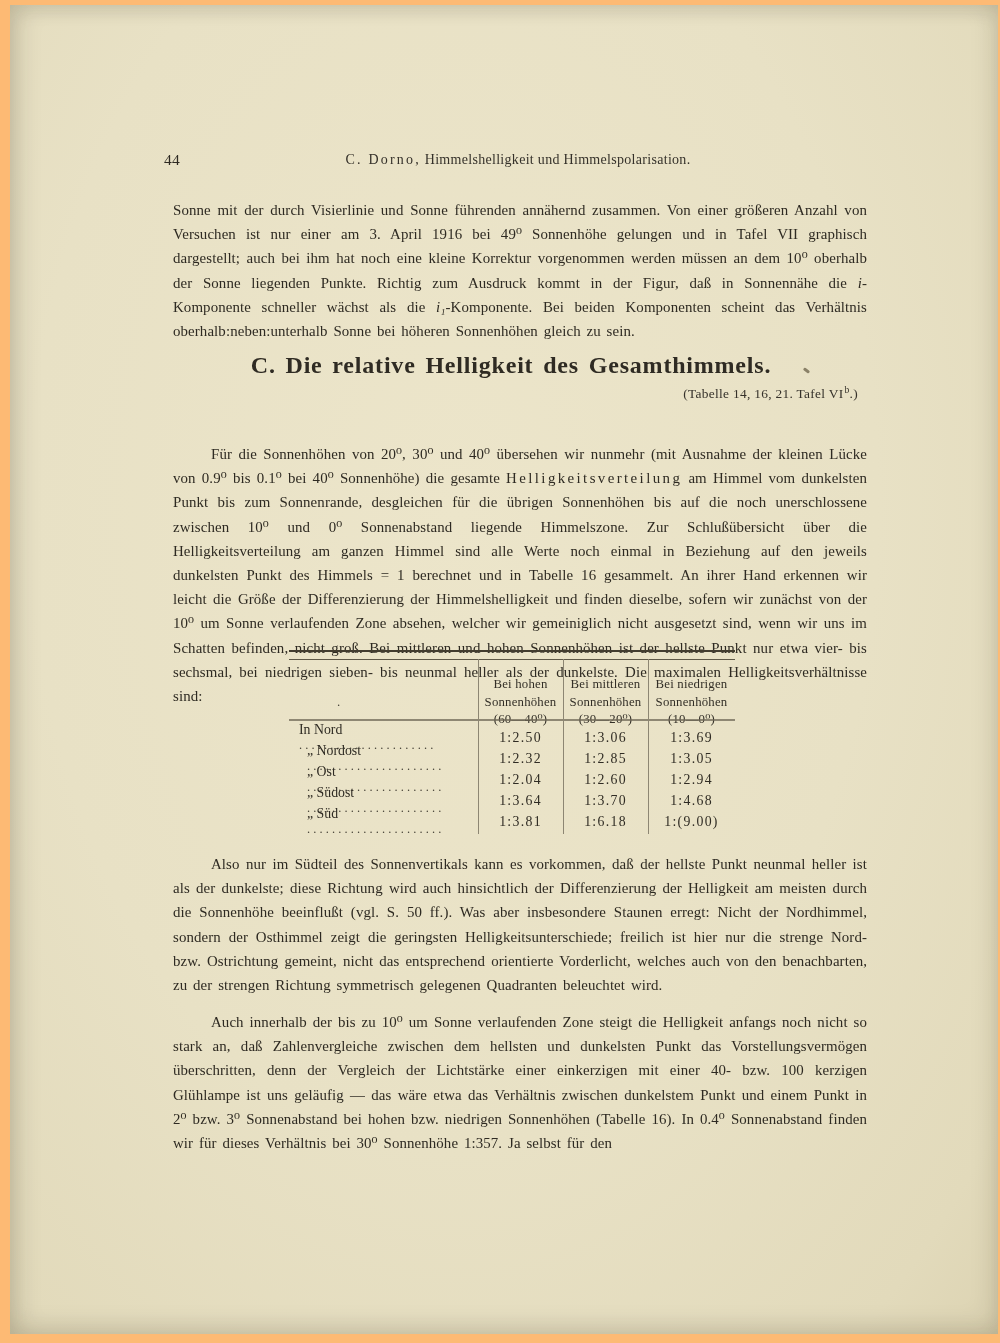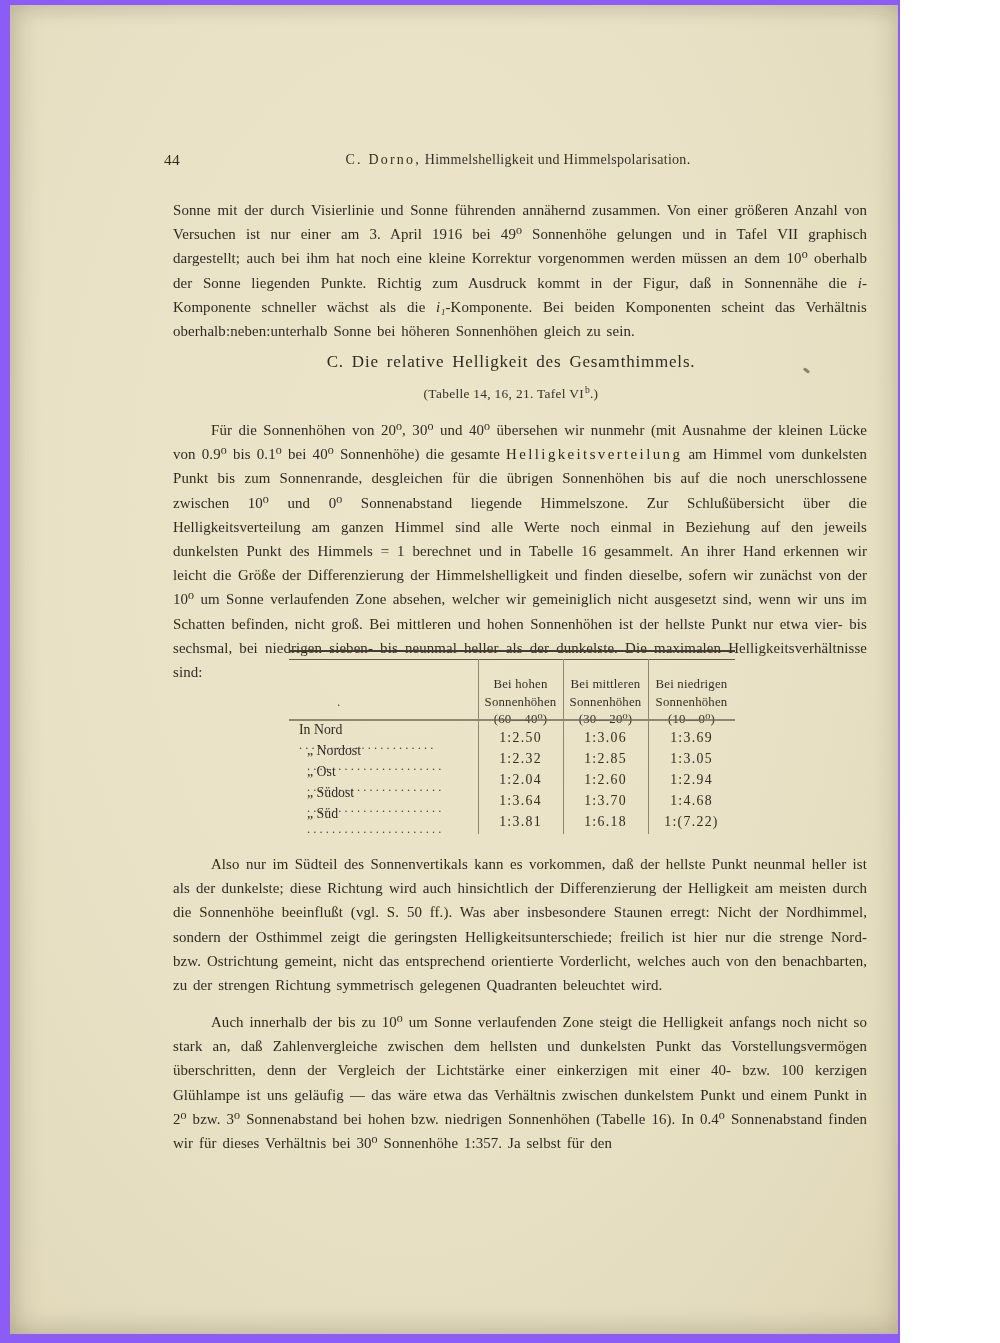--- a/index.html
+++ b/index.html
@@ -1,18 +1,18 @@
 <!DOCTYPE html>
 <html><head>
 <meta charset="utf-8">
 <style>
   html,body{margin:0;padding:0;}
   .screenshot{
-    position:relative;width:900px;height:1343px;overflow:hidden;
-    background:#8b5cf6;
+    position:relative;width:1000px;height:1343px;overflow:hidden;
+    background:#fdba74;
     font-family:"Liberation Serif","DejaVu Serif",serif;
   }
   .page{
     position:absolute;left:10px;top:5px;right:2px;bottom:9px;
     background:radial-gradient(ellipse at 45% 38%, #ece5ca 0%, #e8e1c5 55%, #e2dabb 88%, #dcd3b2 100%);
     box-shadow:inset 12px 0 22px rgba(40,28,12,0.10), inset -6px -8px 24px rgba(40,28,12,0.10), inset 0 8px 18px rgba(40,28,12,0.06);
     color:#2e2a22;
   }
   .running-head{
     position:absolute;left:154px;top:146px;width:692px;height:20px;
@@ -20,32 +20,32 @@
   }
   .pagenum{position:absolute;left:0;top:0;font-size:15.5px;}
   .running-title{position:absolute;left:0;right:0;top:1px;text-align:center;padding-left:16px;font-size:14px;color:#35312a;}
   .spaced-name{letter-spacing:2.2px;}
   .body{
     position:absolute;left:154px;width:694px;margin:9px;
     font-size:14.9px;line-height:24.2px;text-align:justify;
     letter-spacing:.1px;word-spacing:2px;color:#2e2a22;
   }
   .p1{top:184px;}
-  .p2{top:404px;text-indent:38px;}
+  .p2{top:428px;text-indent:38px;}
   .p3{top:838px;text-indent:38px;}
   .p4{top:996px;text-indent:38px;}
   .ital{font-style:italic;}
   .sperr{letter-spacing:2.4px;}
   .sect-heading{
     position:absolute;left:154px;top:347px;width:694px;margin:0;
-    font-size:17px;font-weight:normal;text-align:center;letter-spacing:.8px;word-spacing:3px;color:#2f2b23;
+    font-size:24px;font-weight:bold;text-align:center;letter-spacing:.8px;word-spacing:3px;color:#2f2b23;
   }
   .sect-sub{
     position:absolute;left:154px;top:380px;width:694px;
-    font-size:13.4px;text-align:center;letter-spacing:.3px;color:#35312a;
+    font-size:13.4px;text-align:right;letter-spacing:.3px;color:#35312a;
   }
   .sect-sub sup{font-size:9.5px;margin-left:1px;}
   
   .table-wrap{position:absolute;left:279px;top:645px;width:446px;height:184px;}
   .rule-top{position:absolute;left:0;right:0;top:0;height:7px;border-top:2.8px solid #433d2f;border-bottom:1.2px solid #5e5847;}
   .rule-mid{position:absolute;left:0;right:0;top:69px;height:2px;background:#6f6857;opacity:.75;}
   .vline{position:absolute;top:9px;bottom:0;width:1px;background:#8d8673;}
   .vl1{left:189px;} .vl2{left:274px;} .vl3{left:359px;}
   .header-row{position:absolute;left:0;right:0;top:13px;display:grid;grid-template-columns:189px 85px 85px 87px;}
   .th{font-size:12.8px;line-height:17.5px;text-align:center;white-space:pre-line;color:#332f27;letter-spacing:.2px;margin-top:13px;}
@@ -131,21 +131,21 @@
           <div class="td val">1:3.70</div>
           <div class="td val">1:4.68</div>
         </div>
         <div class="tr indent">
           <div class="td label">
               <span class="row-label">„ Süd</span>
               <span class="leader">. . . . . . . . . . . . . . . . . . . . . .</span>
             </div>
           <div class="td val">1:3.81</div>
           <div class="td val">1:6.18</div>
-          <div class="td val">1:(7.22)</div>
+          <div class="td val">1:(9.00)</div>
         </div>
       </div>
       <div class="vline vl1"></div>
       <div class="vline vl2"></div>
       <div class="vline vl3"></div>
     </div>
 
     <p class="body p3">Also nur im Südteil des Sonnenvertikals kann es vorkommen, daß der hellste Punkt neunmal heller ist als der dunkelste; diese Richtung wird auch hinsichtlich der Differenzierung der Helligkeit am meisten durch die Sonnenhöhe beeinflußt (vgl. S. 50 ff.). Was aber insbesondere Staunen erregt: Nicht der Nordhimmel, sondern der Osthimmel zeigt die geringsten Helligkeitsunterschiede; freilich ist hier nur die strenge Nord- bzw. Ostrichtung gemeint, nicht das entsprechend orientierte Vorderlicht, welches auch von den benachbarten, zu der strengen Richtung symmetrisch gelegenen Quadranten beleuchtet wird.</p>
     <p class="body p4">Auch innerhalb der bis zu 10⁰ um Sonne verlaufenden Zone steigt die Helligkeit anfangs noch nicht so stark an, daß Zahlenvergleiche zwischen dem hellsten und dunkelsten Punkt das Vorstellungsvermögen überschritten, denn der Vergleich der Lichtstärke einer einkerzigen mit einer 40- bzw. 100 kerzigen Glühlampe ist uns geläufig — das wäre etwa das Verhältnis zwischen dunkelstem Punkt und einem Punkt in 2⁰ bzw. 3⁰ Sonnenabstand bei hohen bzw. niedrigen Sonnenhöhen (Tabelle 16). In 0.4⁰ Sonnenabstand finden wir für dieses Verhältnis bei 30⁰ Sonnenhöhe 1:357. Ja selbst für den</p>
 

